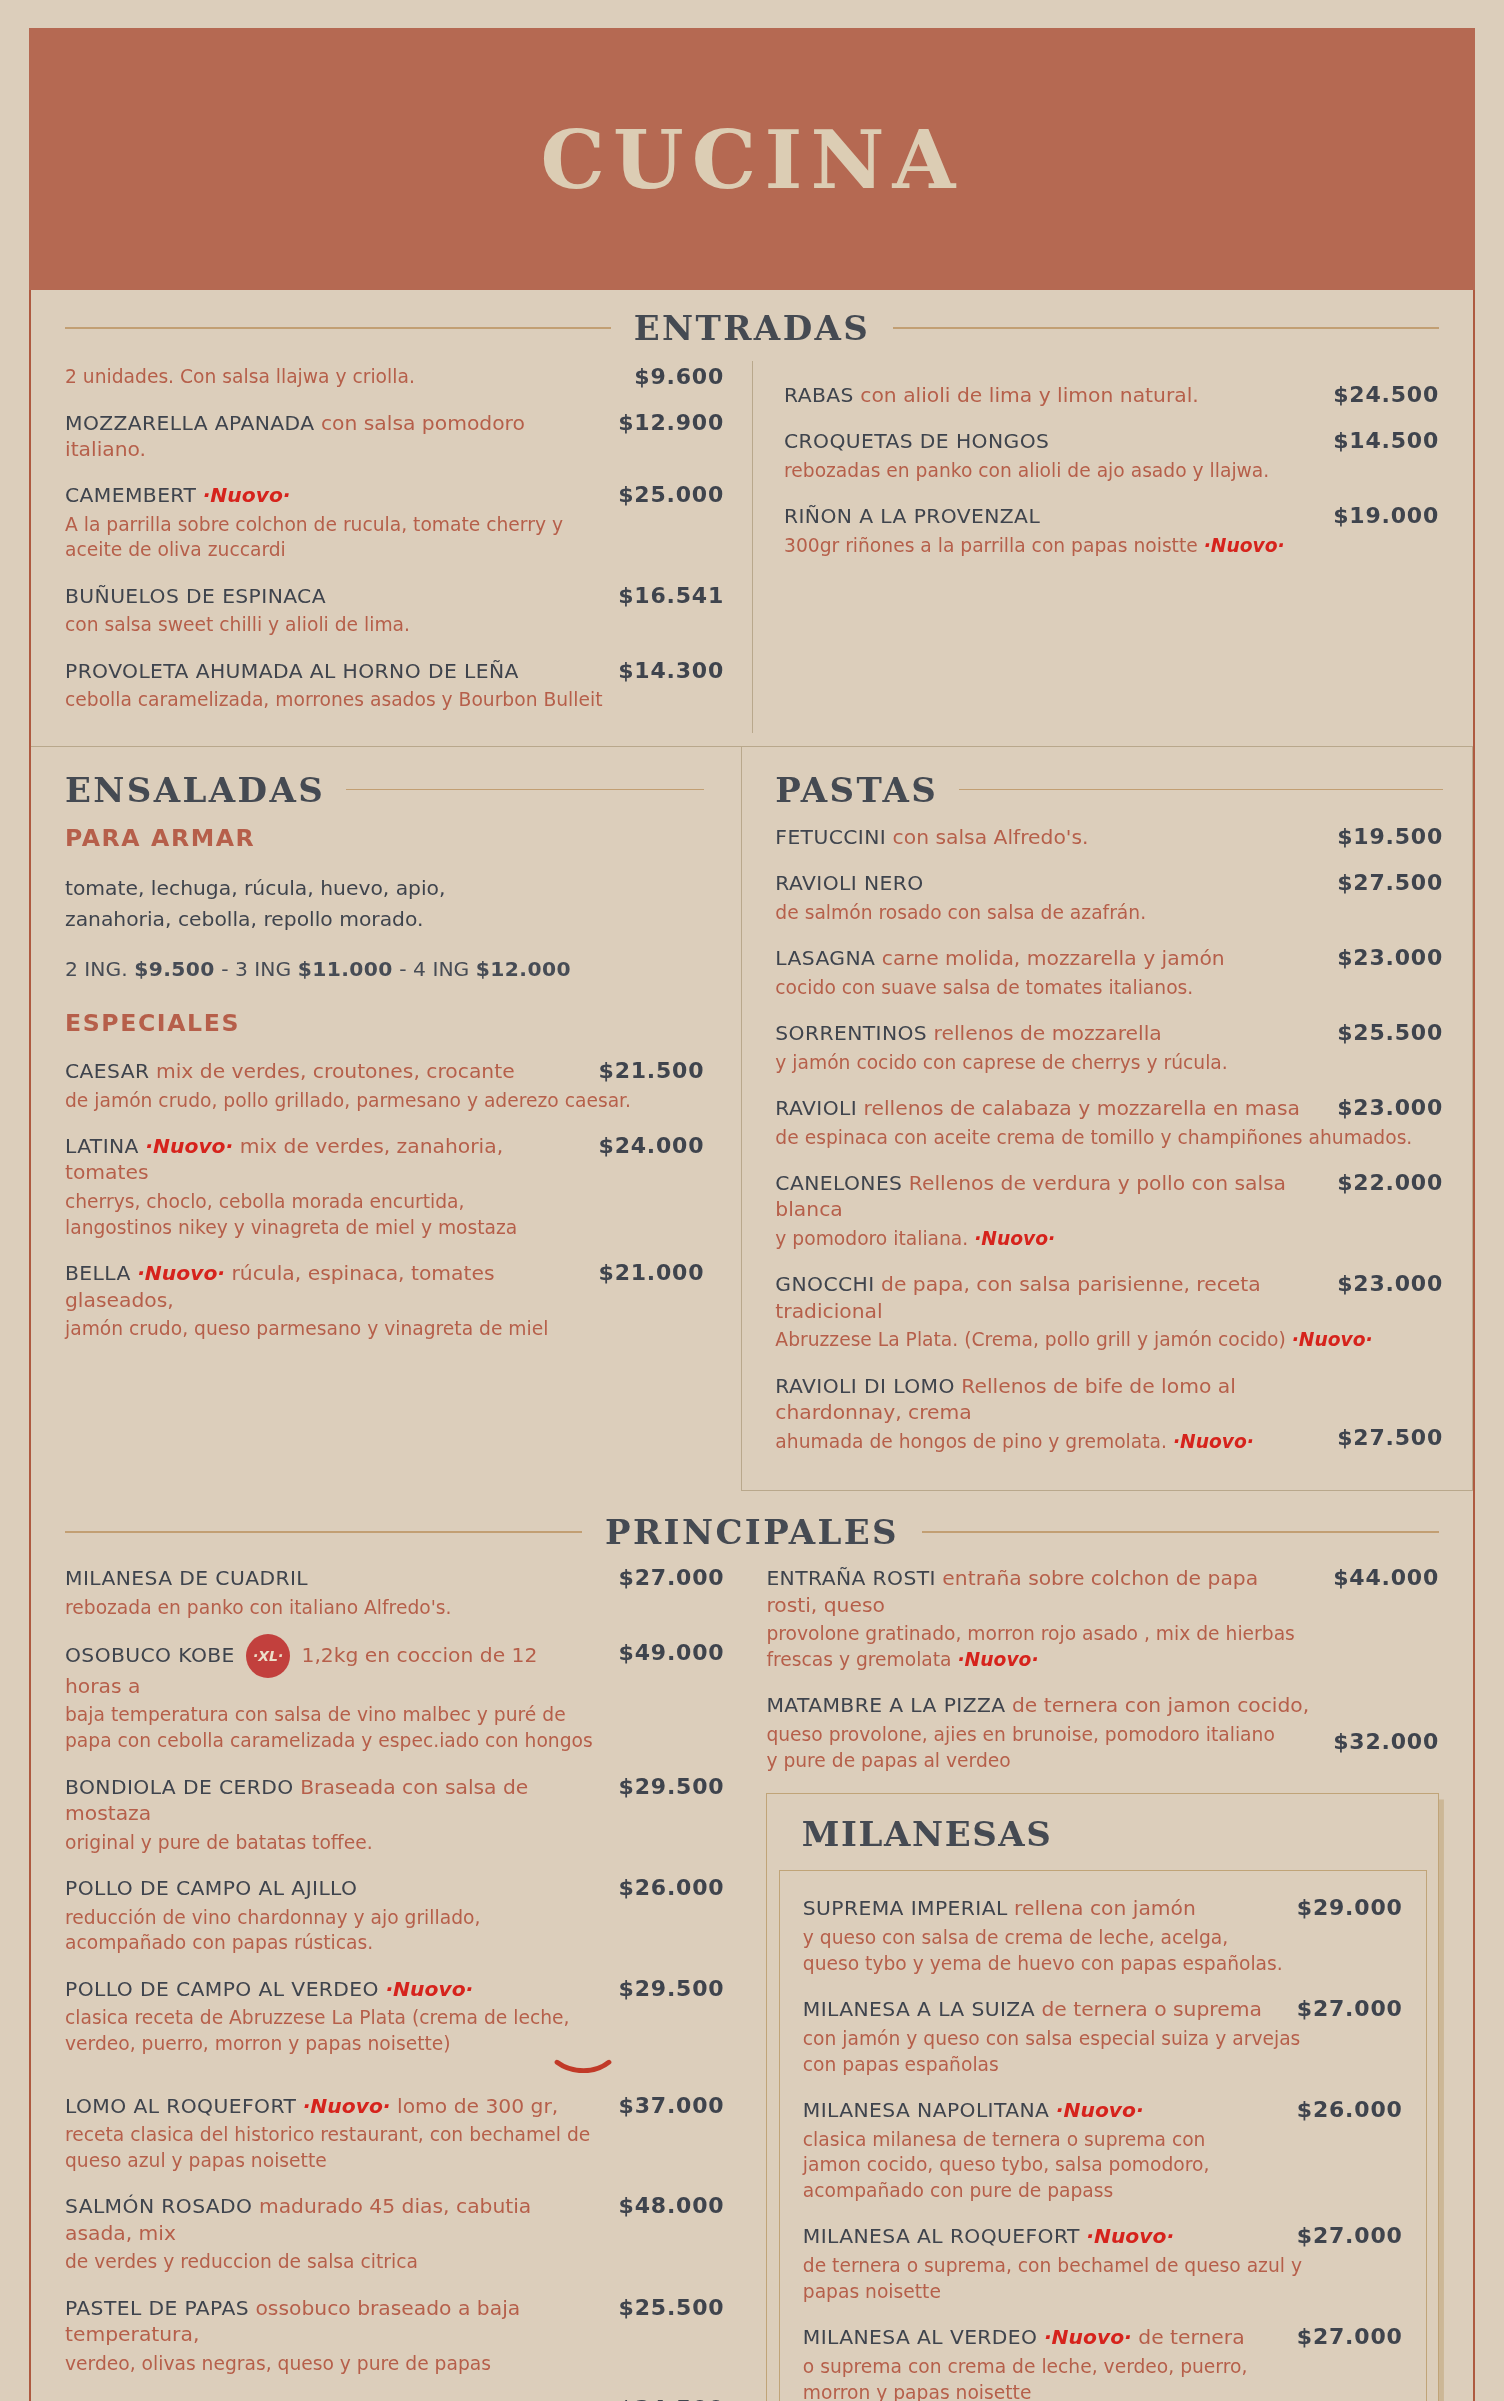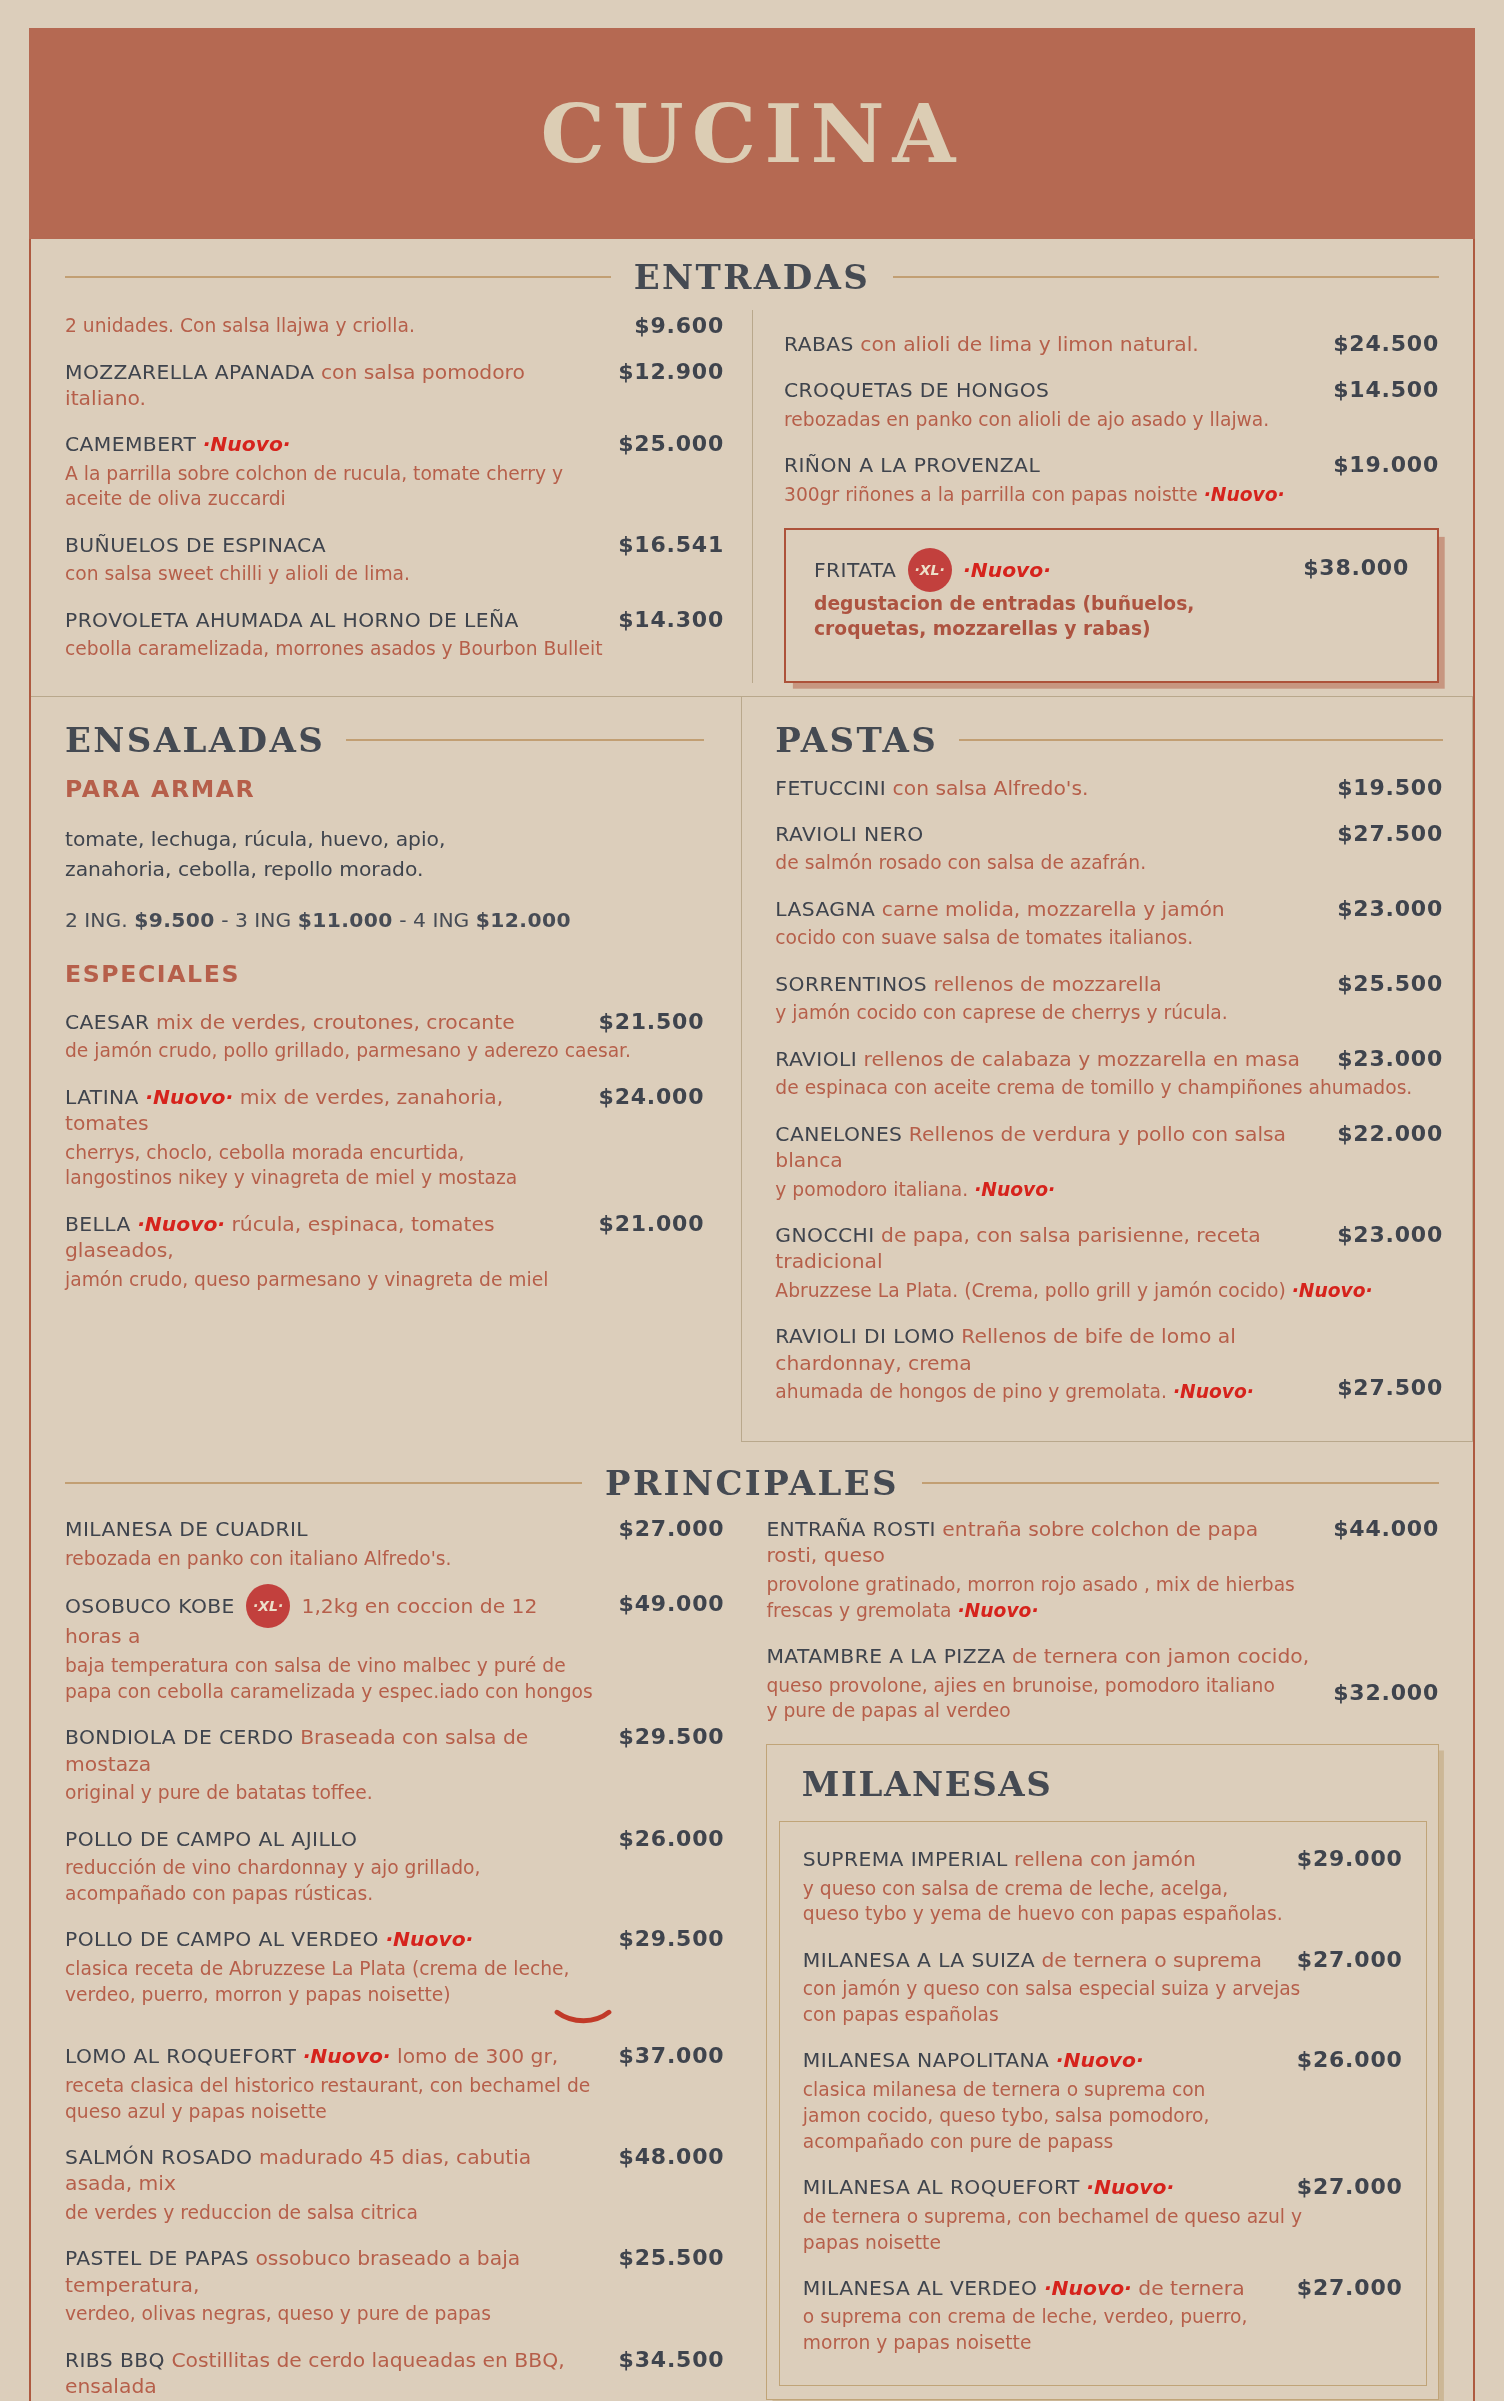--- a/index.html
+++ b/index.html
@@ -8,21 +8,21 @@
     width:1504px;
     background:#dccebb;
     font-family:"DejaVu Sans", sans-serif;
     color:#3f444d;
   }
   .page { padding:28px 29px 8.1px; }
 
   
   .header {
     background:#b56952;
-    height:211px;
+    height:262px;
     display:flex; align-items:center; justify-content:center;
   }
   .header h1 {
     margin:0;
     font-family:"DejaVu Serif", serif;
     font-weight:700;
     font-size:81px;
     letter-spacing:8.1px;
     color:#dccdb4;
   }
@@ -183,27 +183,20 @@
               </div>
               <div class="menu-item">
                 <div class="item-title"><span class="item-name">CROQUETAS DE HONGOS</span></div>
                 <div class="item-desc">rebozadas en panko con alioli de ajo asado y llajwa.</div>
                 <div class="item-price">$14.500</div>
               </div>
               <div class="menu-item">
                 <div class="item-title"><span class="item-name">RIÑON A LA PROVENZAL</span></div>
                 <div class="item-desc">300gr riñones a la parrilla con papas noistte <span class="nuovo">·Nuovo·</span></div>
                 <div class="item-price">$19.000</div>
-              </div>
-            </div>
-          <div class="featured-box">
-              <div class="menu-item">
-                <div class="item-title"><span class="item-name">FRITATA</span> <span class="item-after"><span class="xl-badge">·XL·</span>  <span class="nuovo">·Nuovo·</span></span></div>
-                <div class="item-desc desc-bold">degustacion de entradas (buñuelos,<br>croquetas, mozzarellas y rabas)</div>
-                <div class="item-price">$38.000</div>
               </div>
             </div>
         </div>
       </div>
     </section>
 
     <div class="mid-grid">
       <section class="ensaladas">
         <div class="title-row-left">
           <h2 class="section-title">ENSALADAS</h2>

